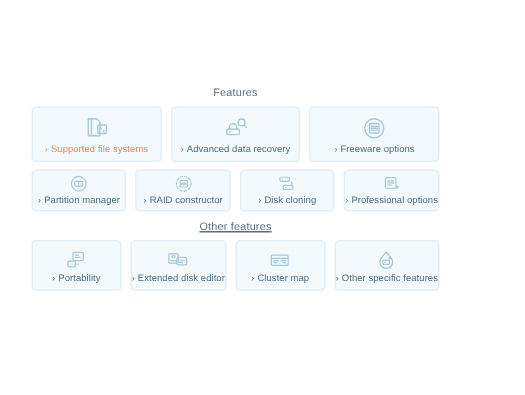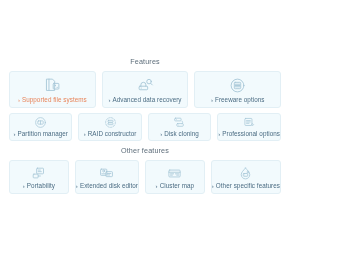--- a/index.html
+++ b/index.html
@@ -10,21 +10,21 @@
   body {
     width: 350px;
     height: 263px;
     font-family: "Liberation Sans", sans-serif;
     overflow: hidden;
     position: relative;
   }
 
   .page {
     position: absolute;
-    left: 0;
+    left: 12px;
     top: 0;
     width: 290px;
     height: 263px;
     background: #ffffff;
     box-sizing: border-box;
     padding: 0 9px;
   }
 
   .section-heading {
     text-align: center;
@@ -33,20 +33,21 @@
     letter-spacing: 0.15px;
     font-weight: 400;
   }
   .section-heading.features-heading {
     margin-top: 57px;
     margin-bottom: 5px;
   }
   .section-heading.other-heading {
     margin-top: 5px;
     margin-bottom: 5px;
+    text-decoration: underline;
   }
 
   .card-row {
     display: flex;
     gap: 6px;
     margin-bottom: 5px;
   }
   .card-row.row-other {
     margin-bottom: 0;
   }

